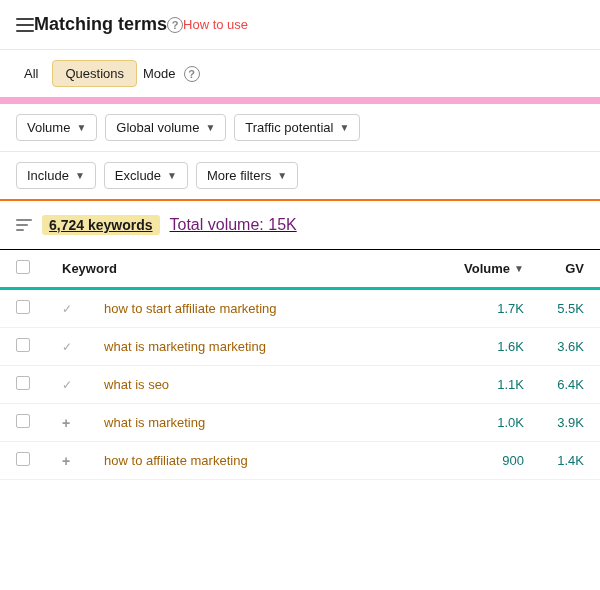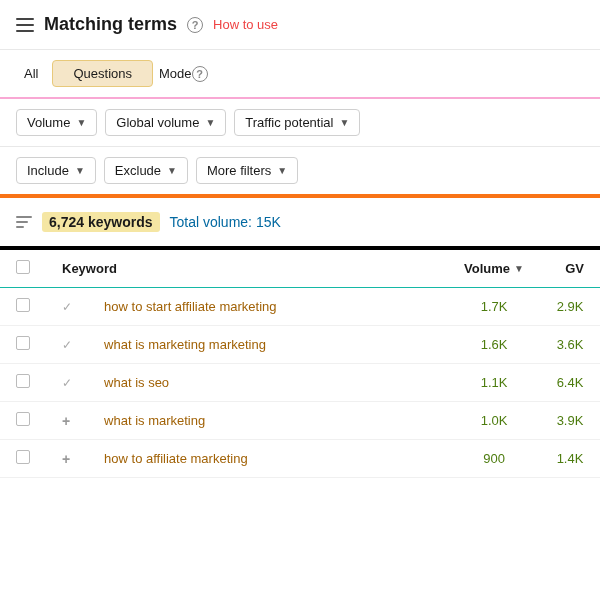--- a/index.html
+++ b/index.html
@@ -12,21 +12,20 @@
       min-height: 590px;
       overflow-x: hidden;
     }
 
     
     .header {
       display: flex;
       align-items: center;
       padding: 14px 16px;
       border-bottom: 1px solid #e8e8e8;
-      gap: 10px;
     }
     .hamburger-icon {
       display: flex;
       flex-direction: column;
       gap: 4px;
       cursor: pointer;
     }
     .hamburger-icon span {
       display: block;
       width: 18px;
@@ -58,25 +57,25 @@
       cursor: pointer;
       text-decoration: none;
     }
 
     
     .filter-bar-1 {
       display: flex;
       align-items: center;
       padding: 10px 16px;
       gap: 6px;
-      border-bottom: 2px solid #f9a8d4;
+      border-bottom: 7px solid #f9a8d4;
       flex-wrap: nowrap;
     }
     .tab-btn {
-      padding: 5px 20px;
+      padding: 5px 12px;
       border-radius: 4px;
       border: 1px solid #d0d0d0;
       background: #fff;
       font-size: 13px;
       cursor: pointer;
       color: #1a1a1a;
       white-space: nowrap;
     }
     .tab-btn.active {
       background: #f5e6c8;
@@ -84,21 +83,21 @@
       font-weight: 500;
     }
     .tab-btn.plain {
       border: none;
       background: none;
       padding: 5px 8px;
     }
     .mode-label {
       display: flex;
       align-items: center;
-      gap: 0;
+      gap: 8px;
       font-size: 13px;
       font-weight: 500;
       color: #1a1a1a;
     }
 
     
     .filter-bar-2 {
       display: flex;
       align-items: center;
       padding: 10px 16px;
@@ -125,30 +124,31 @@
       color: #555;
       margin-left: 2px;
     }
 
     
     .filter-bar-3 {
       display: flex;
       align-items: center;
       padding: 10px 16px;
       gap: 8px;
-      border-bottom: 4px solid #f97316;
+      border-bottom: 2px solid #f97316;
     }
 
     
     .summary-bar {
       display: flex;
       align-items: center;
       padding: 14px 16px;
       gap: 10px;
-      border-bottom: 4px solid #000000;
+      border-bottom: 1px solid #000000;
+      text-decoration: underline;
     }
     .sort-icon {
       display: flex;
       flex-direction: column;
       gap: 3px;
       cursor: pointer;
     }
     .sort-icon span {
       display: block;
       background: #888;
@@ -161,31 +161,31 @@
 
     .keyword-count-badge {
       background: #f5e6a3;
       border-radius: 3px;
       padding: 2px 7px;
       font-weight: 700;
       font-size: 14px;
       color: #1a1a1a;
     }
     .total-volume {
-      font-size: 14px;
-      color: #0369a1;
+      font-size: 16px;
+      color: #701a75;
     }
 
     
     .keyword-table {
       width: 100%;
       border-collapse: collapse;
     }
     .keyword-table thead tr {
-      border-bottom: 1px solid #14b8a6;
+      border-bottom: 3px solid #14b8a6;
     }
     .keyword-table th {
       padding: 10px 16px;
       text-align: left;
       font-size: 13px;
       font-weight: 700;
       color: #1a1a1a;
     }
     .keyword-table th.align-right {
       text-align: right;
@@ -200,22 +200,22 @@
       font-size: 10px;
       color: #555;
     }
     .keyword-table td {
       padding: 10px 16px;
       font-size: 13px;
       border-bottom: 1px solid #f0f0f0;
       vertical-align: middle;
     }
     .keyword-table td.align-right {
-      text-align: center;
-      color: #4d7c0f;
+      text-align: right;
+      color: #0f766e;
     }
     .col-checkbox {
       width: 32px;
       padding-left: 16px;
       padding-right: 4px;
     }
     .col-status {
       width: 24px;
       padding-left: 4px;
       padding-right: 4px;
@@ -332,21 +332,21 @@
         <span>GV</span>
       </th>
     </tr>
   </thead>
   <tbody id="table-body">
   <tr>
         <td class="col-checkbox"><span class="checkbox"></span></td>
         <td class="col-status"><span class="checkmark">✓</span></td>
         <td class="col-keyword">how to start affiliate marketing</td>
         <td class="col-volume align-right">1.7K</td>
-        <td class="col-gv align-right">2.9K</td>
+        <td class="col-gv align-right">5.5K</td>
       </tr>
       <tr>
         <td class="col-checkbox"><span class="checkbox"></span></td>
         <td class="col-status"><span class="checkmark">✓</span></td>
         <td class="col-keyword">what is marketing marketing</td>
         <td class="col-volume align-right">1.6K</td>
         <td class="col-gv align-right">3.6K</td>
       </tr>
       <tr>
         <td class="col-checkbox"><span class="checkbox"></span></td>

